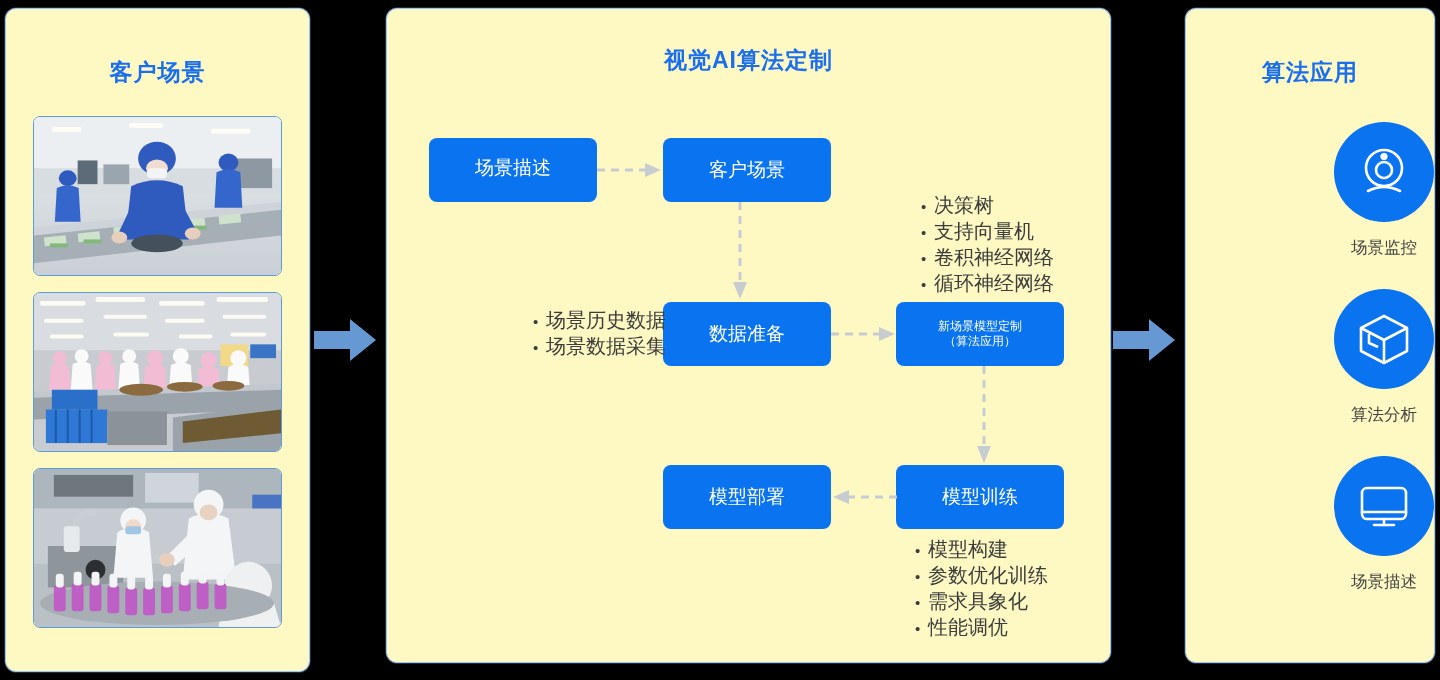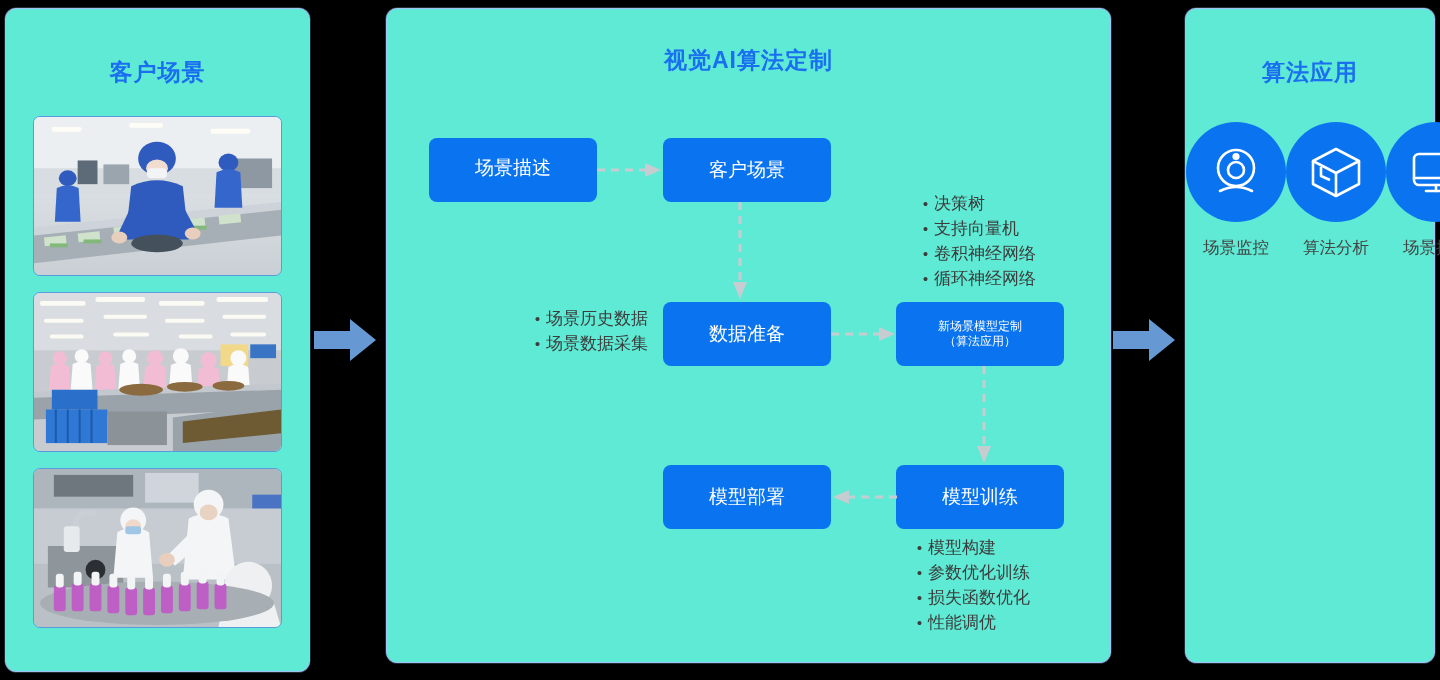--- a/index.html
+++ b/index.html
@@ -12,21 +12,21 @@
   .stage {
     position: relative;
     width: 1440px; height: 680px;
     display: flex;
     align-items: stretch;
   }
 
   
   .panel {
     position: absolute;
-    background: #5eead4;
+    background: #fef9c3;
     border: 1.5px solid #9ec5f5;
     border-radius: 11px;
     box-shadow: 0 0 0 0.5px rgba(150,190,240,0.45);
   }
   #panel-customer { left: 5px;    top: 8px;  width: 305px;  height: 664px; }
   #panel-center   { left: 386px;  top: 8px;  width: 725px;  height: 655px; }
   #panel-apply    { left: 1185px; top: 8px;  width: 250px;  height: 655px; }
 
   .panel-title {
     text-align: center;
@@ -92,43 +92,43 @@
   #conn-desc-req   { left: 210px; top: 151px; }
   #conn-req-down   { left: 343px; top: 193px; }
   #conn-prep-model { left: 444px; top: 315px; }
   #conn-model-down { left: 587px; top: 357px; }
   #conn-train-depl { left: 444px; top: 478px; }
 
   
   .bullets {
     position: absolute;
     color: #3c3c3c;
-    font-size: 17px;
+    font-size: 20px;
     line-height: 24px;
     list-style: none;
-    font-family: Liberation Mono, monospace;
   }
   .bullets li { white-space: nowrap; }
   .bullets li::before {
     content: "\2022";
     display: inline-block;
     width: 13px;
     color: #3c3c3c;
     font-size: 15px;
   }
   #bullets-algorithms { left: 534px; top: 184px; }
   #bullets-data       { left: 146px; top: 299px; }
   #bullets-training   { left: 528px; top: 528px; }
 
   
   .app-list {
     margin-top: 34px;
     display: flex;
-    flex-direction: row;
-    align-items: flex-start;
+    flex-direction: column;
+    align-items: flex-end;
+    gap: 30px;
   }
   .app-item {
     display: flex;
     flex-direction: column;
     align-items: center;
   }
   .app-circle {
     width: 100px; height: 100px;
     border-radius: 50%;
     background: #0a74f0;
@@ -408,21 +408,21 @@
     </ul>
 
     <ul class="bullets" id="bullets-data">
       <li>场景历史数据</li>
       <li>场景数据采集</li>
     </ul>
 
     <ul class="bullets" id="bullets-training">
       <li>模型构建</li>
       <li>参数优化训练</li>
-      <li>损失函数优化</li>
+      <li>需求具象化</li>
       <li>性能调优</li>
     </ul>
   </section>
 
   <div class="big-arrow" id="arrow-center-right">
     <svg viewBox="0 0 62 46">
         <path d="M0 14 L36 14 L36 2 L62 23 L36 44 L36 32 L0 32 Z" fill="#6699d4"></path>
       </svg>
   </div>
 

